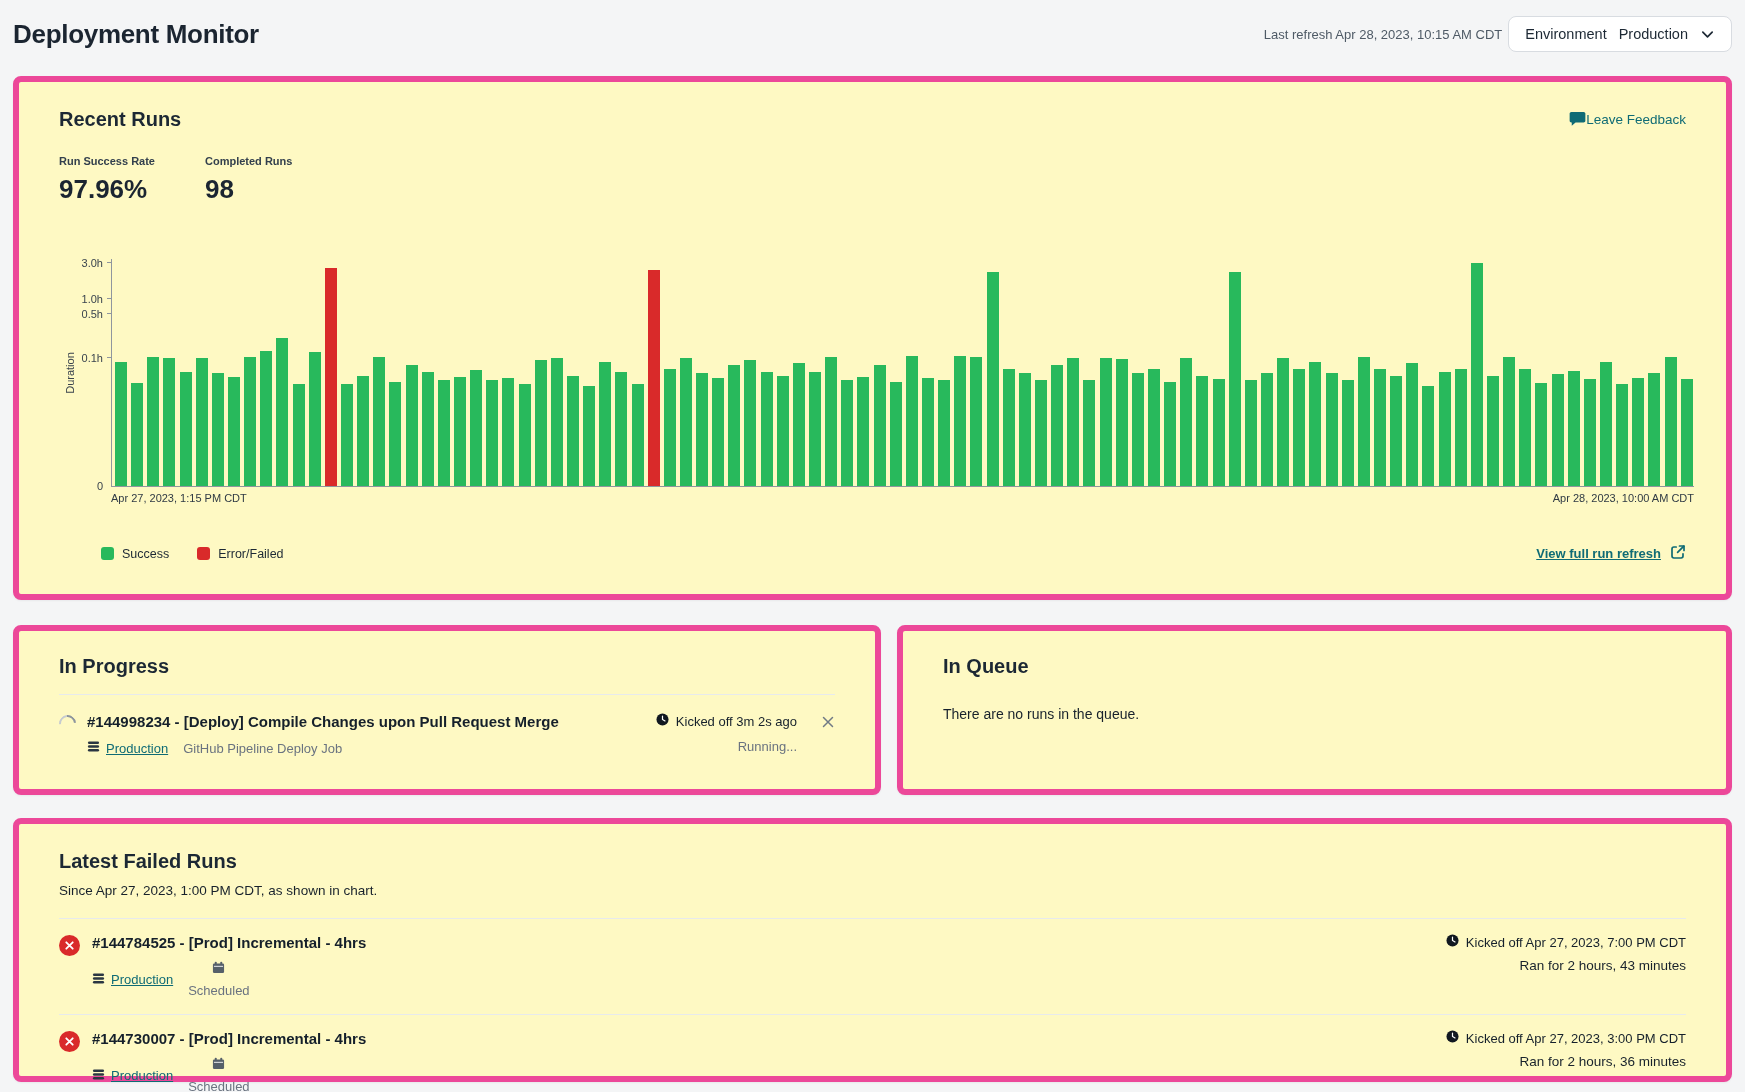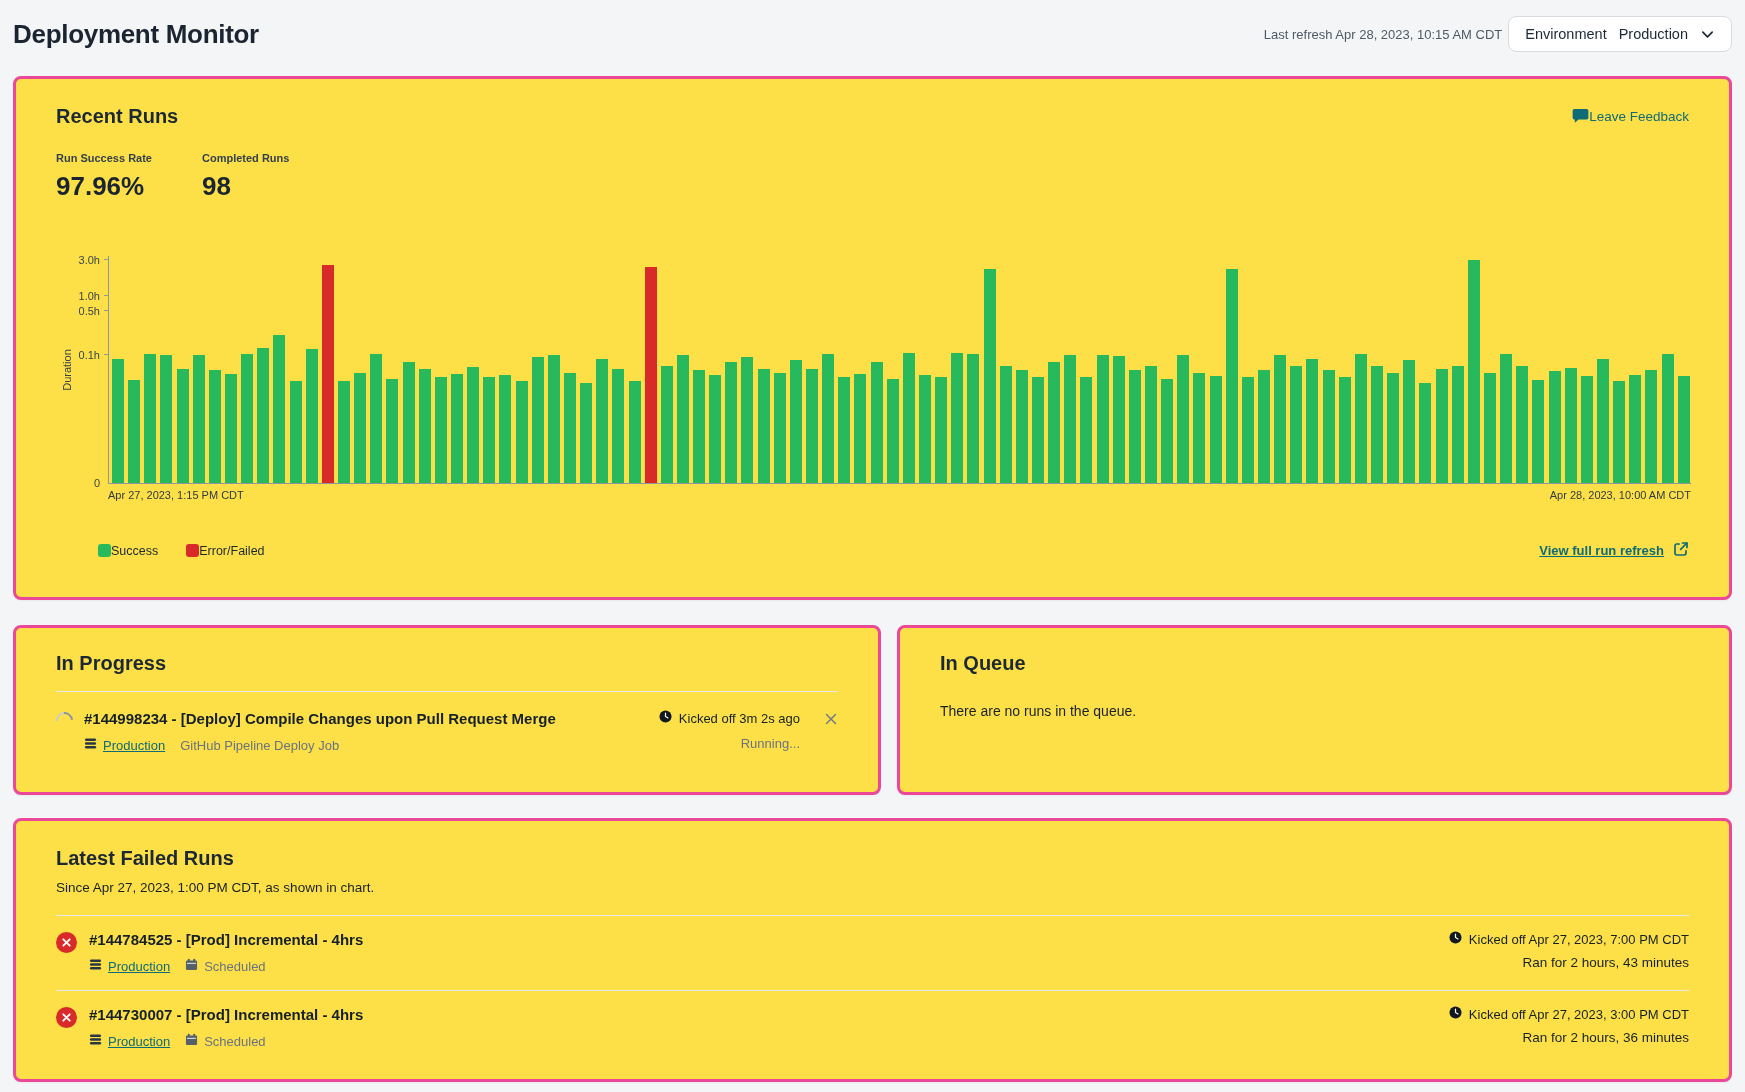--- a/index.html
+++ b/index.html
@@ -24,22 +24,22 @@
   .last-refresh { font-size:13px; color:#4e5a66; }
   .env-btn {
     display:flex; align-items:center; gap:12px;
     background:#fff; border:1px solid #d8dce1; border-radius:8px;
     padding:9px 16px; font-size:14.5px; color:#1c2834; cursor:pointer;
   }
   .env-btn svg { display:block; }
 
   
   .card {
-    background:#fde047;
-    border:3px solid #ec4899;
+    background:#fef9c3;
+    border:6px solid #ec4899;
     border-radius:8px;
     box-shadow:0 1px 2px rgba(16,24,40,.05);
   }
   .card-title { font-size:20px; font-weight:700; margin:0; color:#1c2834; }
 
   
   #recent-runs { margin:0 13px; padding:26px 40px; height:524px; }
   .rr-head { display:flex; justify-content:space-between; align-items:center; }
   .feedback-link { display:flex; align-items:center; font-size:13.5px; color:#0f6b75; cursor:pointer; }
   .stats { display:flex; gap:50px; margin-top:24px; }
@@ -56,21 +56,21 @@
     position:relative; margin-left:52px; width:1583px; height:228px;
     border-left:1px solid #8f969e; border-bottom:1px solid #8f969e;
   }
   .bars { display:flex; align-items:flex-end; justify-content:space-between; height:100%; padding-left:3px; }
   .bar { width:12px; }
   .ytick-label { position:absolute; right:calc(100% + 9px); font-size:11px; color:#39434d; white-space:nowrap; }
   .ytick-mark { position:absolute; right:100%; width:5px; height:1px; background:#8f969e; }
   .xlabels { display:flex; justify-content:space-between; margin-left:52px; width:1583px; margin-top:5px; font-size:11px; color:#2f3a44; }
   .rr-footer { display:flex; justify-content:space-between; align-items:center; margin-top:40px; }
   .legend { display:flex; gap:28px; margin-left:42px; }
-  .legend-item { display:flex; align-items:center; font-size:12.5px; color:#1c2834; }
+  .legend-item { display:flex; align-items:center; gap:8px; font-size:12.5px; color:#1c2834; }
   .legend-swatch { width:13px; height:13px; border-radius:3px; }
   .view-history { display:flex; align-items:center; gap:9px; font-size:13px; font-weight:700; color:#0f6b75; cursor:pointer; }
   .view-history .lnk { text-decoration:underline; }
 
   
   .cards-row { display:flex; gap:16px; margin:25px 13px 0; }
   #in-progress { width:868px; flex:none; padding:24px 40px; height:170px; }
   #in-queue { flex:1; padding:24px 40px; height:170px; }
   .divider { height:1px; background:#e7eaed; border:none; margin:0; }
   .ip-divider { margin-top:16px; }
@@ -96,21 +96,21 @@
   #latest-failed { margin:23px 13px 0; padding:26px 40px; height:264px; }
   .subtitle { font-size:13.5px; margin-top:10px; color:#18222c; }
   .lf-divider { margin-top:20px; }
   .failed-row { display:flex; align-items:flex-start; padding:15px 0 16px; }
   .failed-badge {
     width:21px; height:21px; border-radius:50%;
     display:flex; align-items:center; justify-content:center; flex:none; margin-top:1px;
   }
   .failed-main { flex:1; margin-left:12px; }
   .ran-for { font-size:13.5px; margin-top:8px; color:#18222c; }
-  .trigger { display:flex; align-items:center; gap:6px; font-size:13px; color:#6a7380; }
+  .trigger { display:flex; align-items:center; gap:6px; font-size:13px; color:#6a7380;flex-direction:column; }
 </style>
 </head>
 <body>
 
 <div class="page-header">
   <h1 class="page-title">Deployment Monitor</h1>
   <div class="header-right">
     <span class="last-refresh">Last refresh Apr 28, 2023, 10:15 AM CDT</span>
     <button class="env-btn">
       <span>Environment</span>

